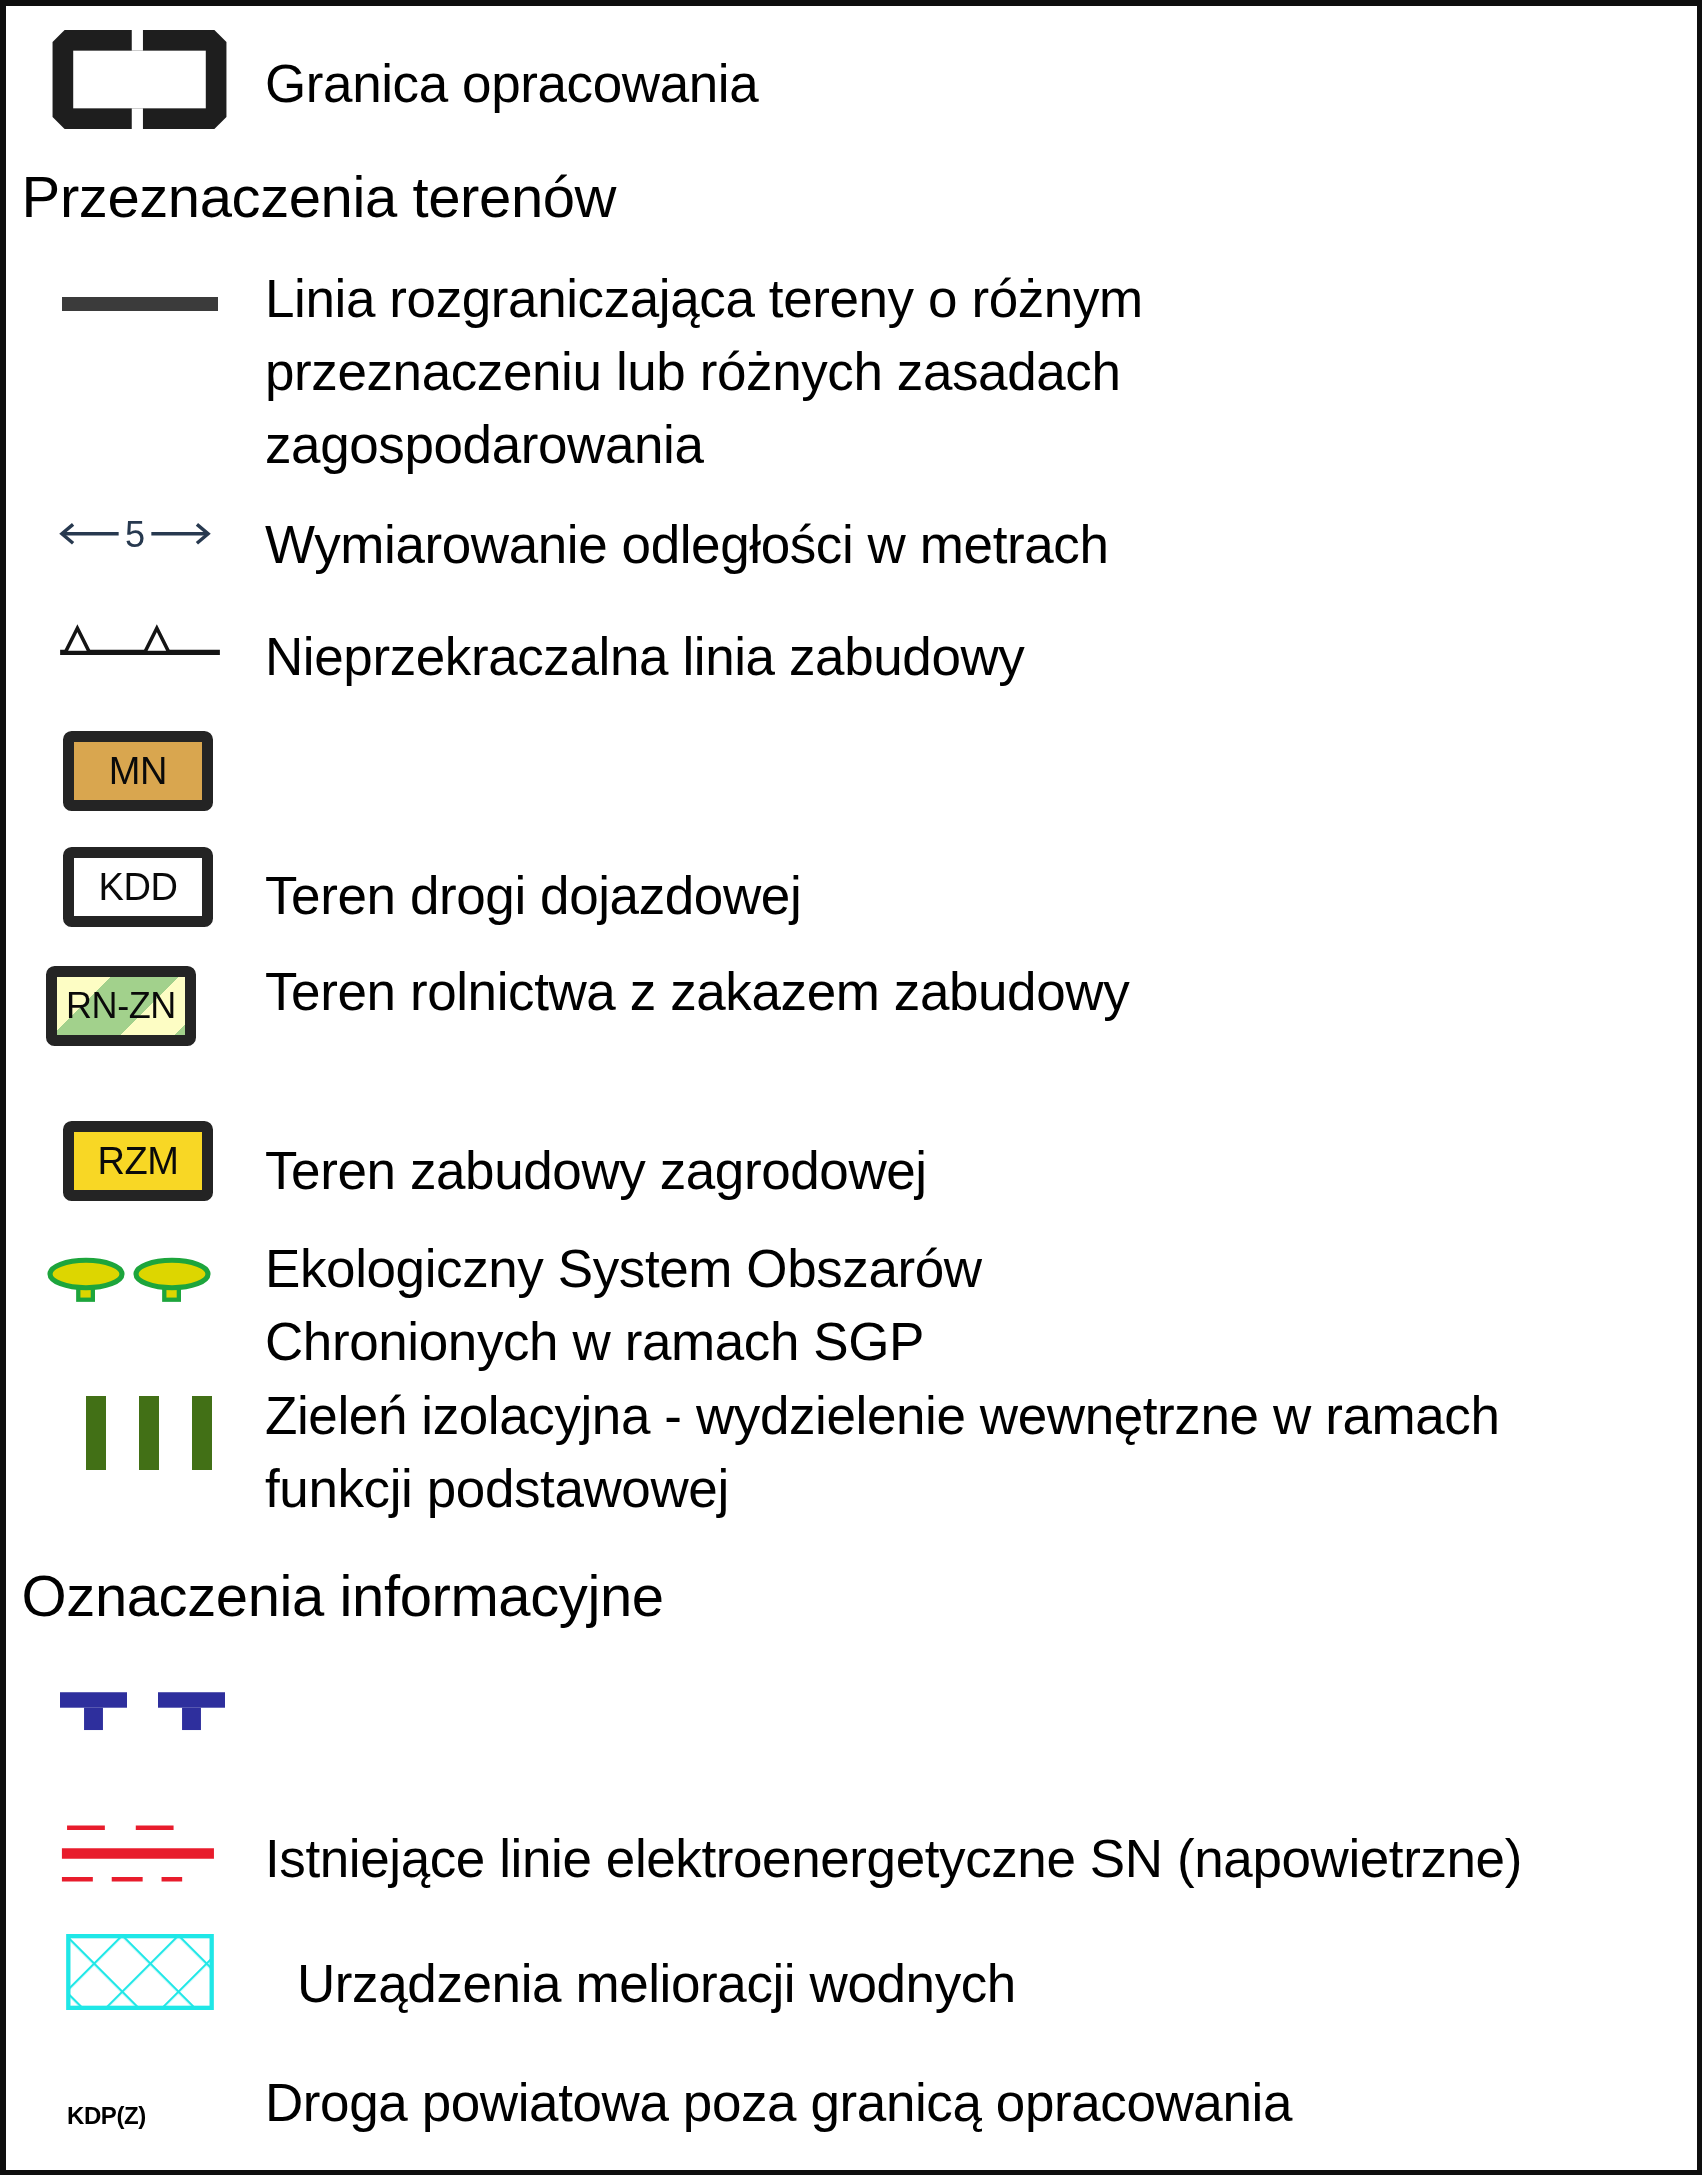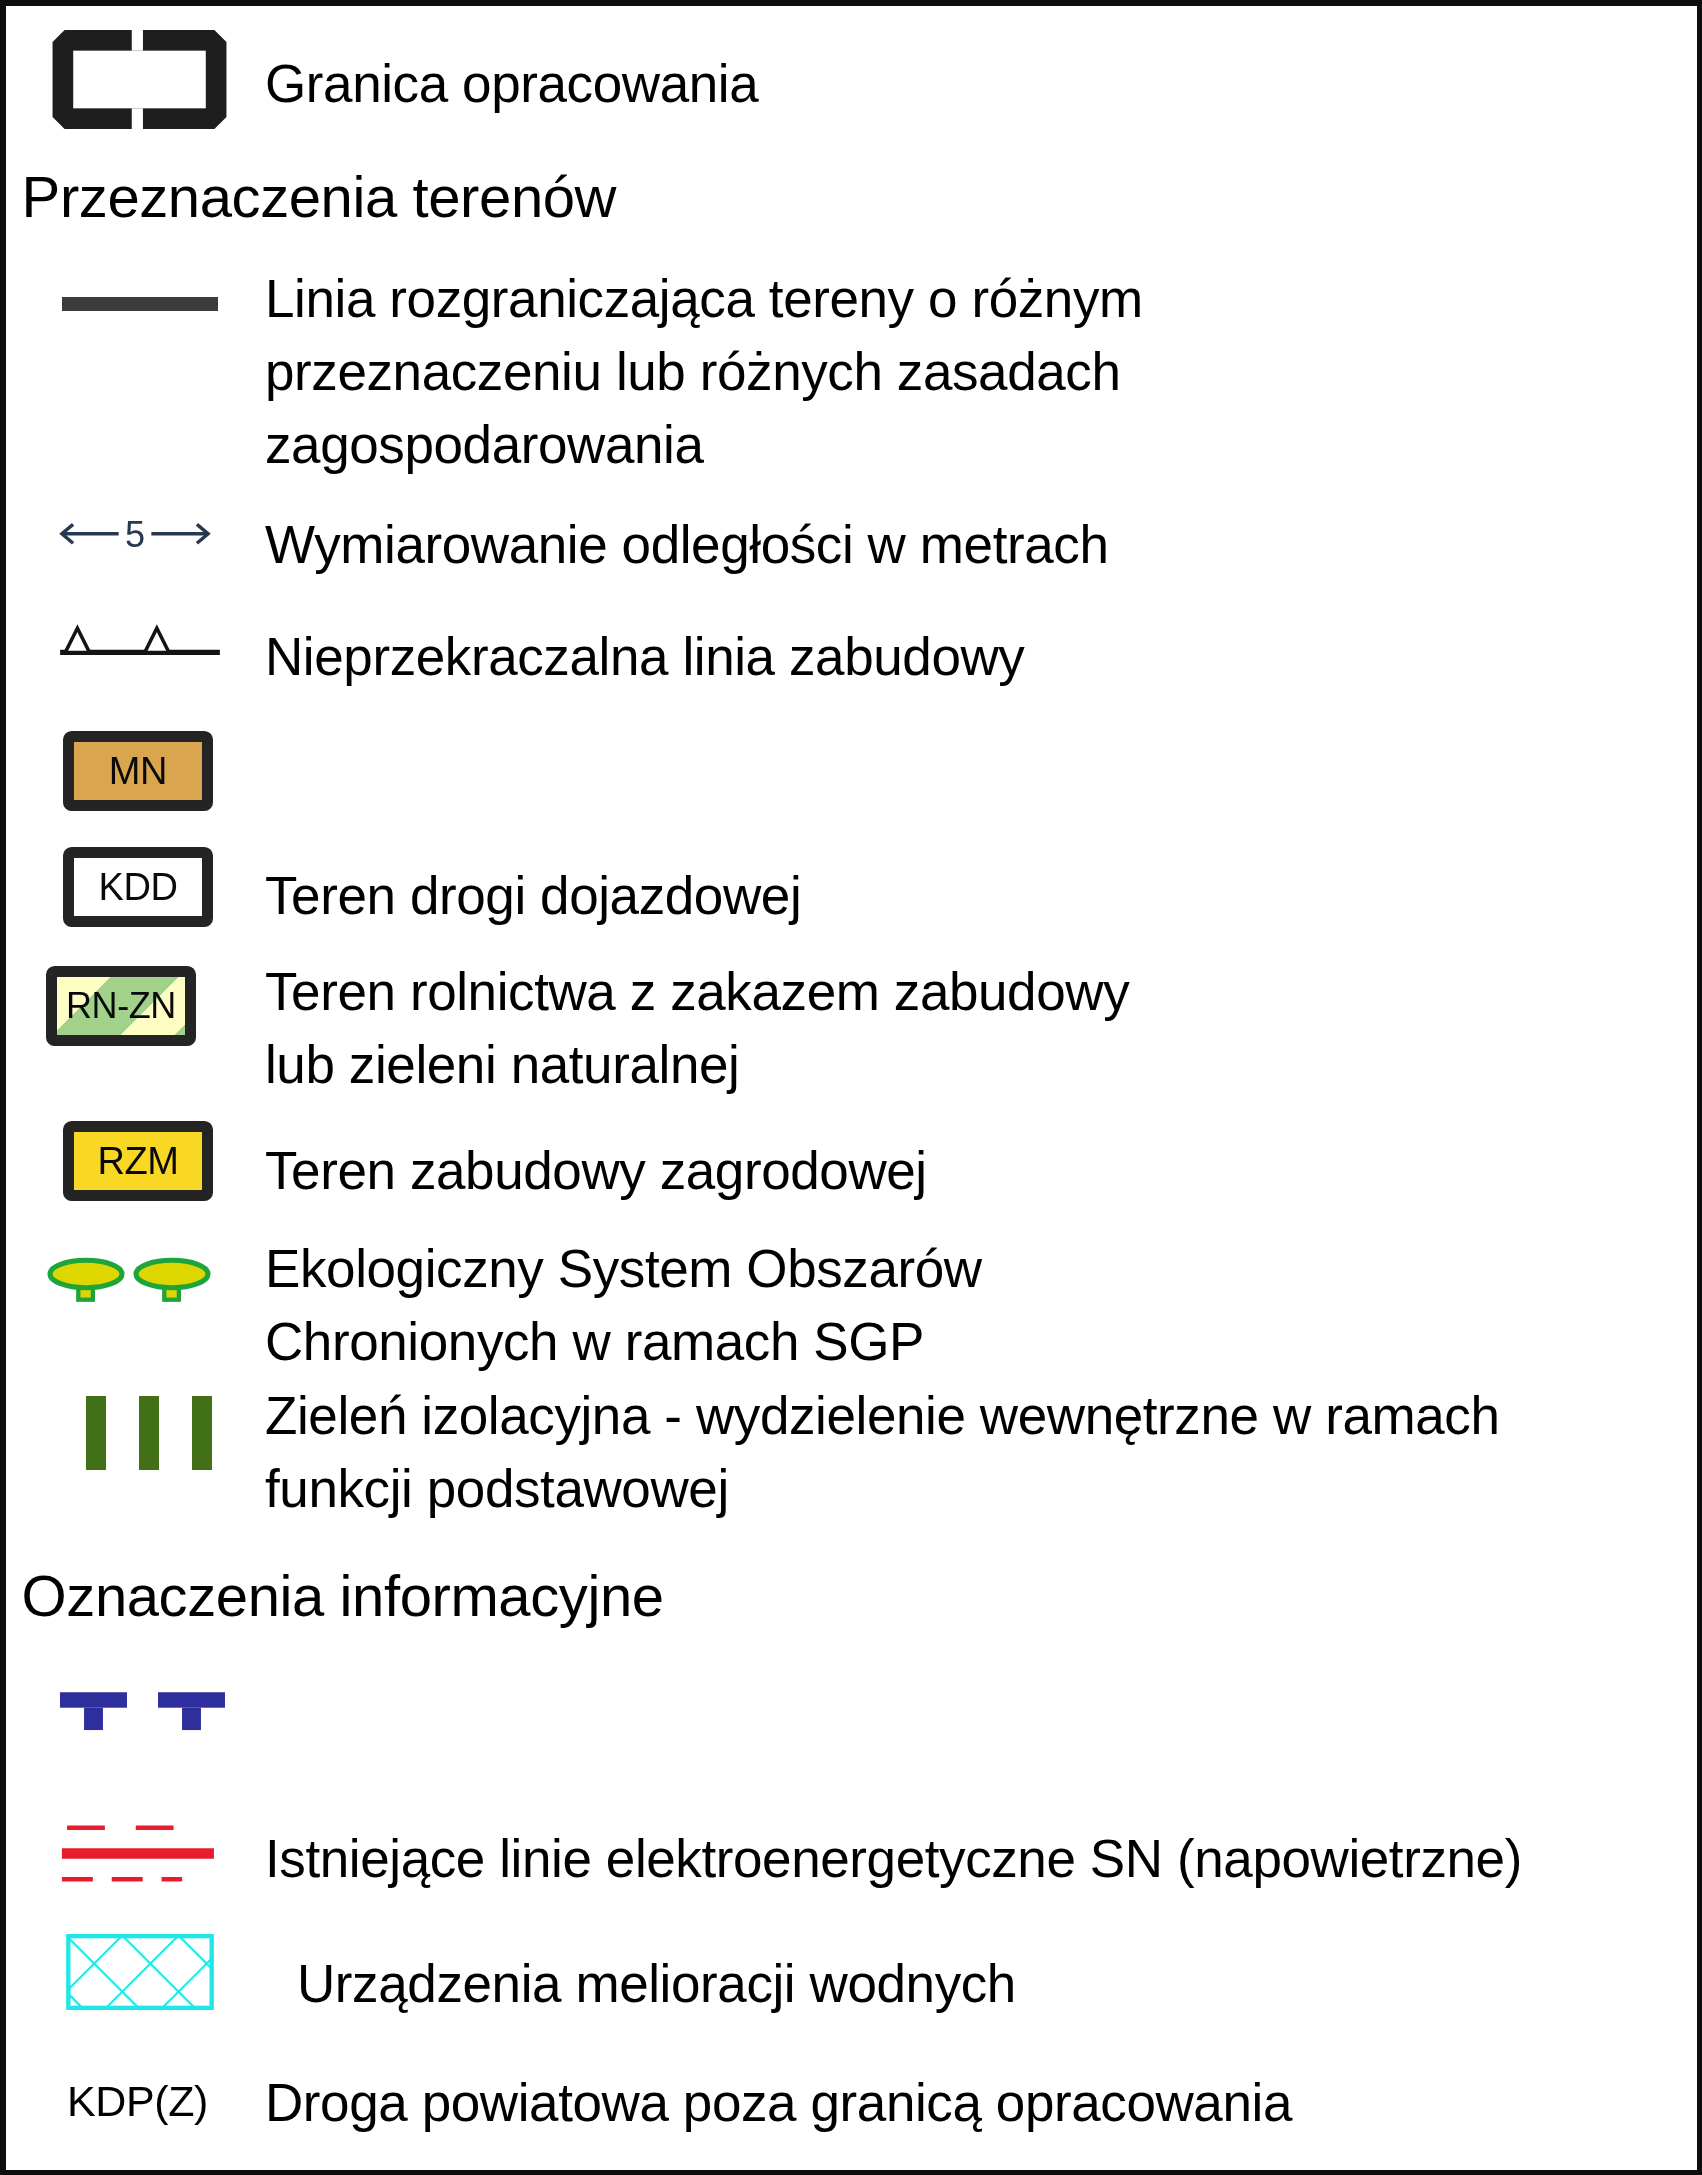--- a/index.html
+++ b/index.html
@@ -29,21 +29,21 @@
     display:flex; align-items:center; justify-content:center;
     font-size:38px; color:#0a0a0a; letter-spacing:-0.4px;
   }
   .swatch-rnzn {
     background:repeating-linear-gradient(135deg, var(--sy) 0 38px, var(--sg) 38px 86px);
   }
   .thickline { position:absolute; height:14px; background:#3b3b3b; }
   .zbar { width:20px; height:74px; }
   .zielen-wrap { position:absolute; display:flex; gap:33px; }
   .gzwp-t { position:absolute; }
-  .code-bold { position:absolute; font-size:43px; font-weight:normal; letter-spacing:-0.4px; }
+  .code-bold { position:absolute; font-size:24px; font-weight:bold; letter-spacing:-0.4px;margin-top:25px; }
 </style>
 </head>
 <body>
 
 <div id="page">
 
   <svg class="abs" style="left:46px; top:24px;" width="175" height="99" viewBox="0 0 202 115">
     <polygon points="14,0 188,0 202,14 202,101 188,115 14,115 0,101 0,14" fill="#1e1e1e"></polygon>
     <rect x="24" y="24" width="154" height="67" fill="#ffffff"></rect>
     <rect x="92" y="0" width="13" height="24" fill="#ffffff"></rect>
@@ -83,21 +83,20 @@
   <div class="swatch" style="left: 57px; top: 841px; background-color: rgb(255, 255, 255);">
     <span>KDD</span>
   </div>
   <div class="lbl" style="top:853px;">Teren drogi dojazdowej</div>
 
   <div class="swatch swatch-rnzn" style="left: 40px; top: 960px; font-size: 36px; --sy: #fdfdc4; --sg: #a2d18c;">
     <span>RN-ZN</span>
   </div>
   <div class="lbl" style="top:949px;">
     <div>Teren rolnictwa z zakazem zabudowy</div>
-    <div>lub zieleni naturalnej</div>
   </div>
 
   <div class="swatch" style="left: 57px; top: 1115px; background-color: rgb(248, 215, 37);">
     <span>RZM</span>
   </div>
   <div class="lbl" style="top:1128px;">Teren zabudowy zagrodowej</div>
 
   <svg class="abs" style="left:40px; top:1250px;" width="80" height="48" viewBox="0 0 92 56">
     <rect x="37" y="33" width="17" height="18" stroke-width="5" style="fill: rgb(221, 214, 0); stroke: rgb(29, 165, 60);"></rect>
     <ellipse cx="46" cy="21" rx="42" ry="16" stroke-width="6" style="fill: rgb(221, 214, 0); stroke: rgb(29, 165, 60);"></ellipse>

